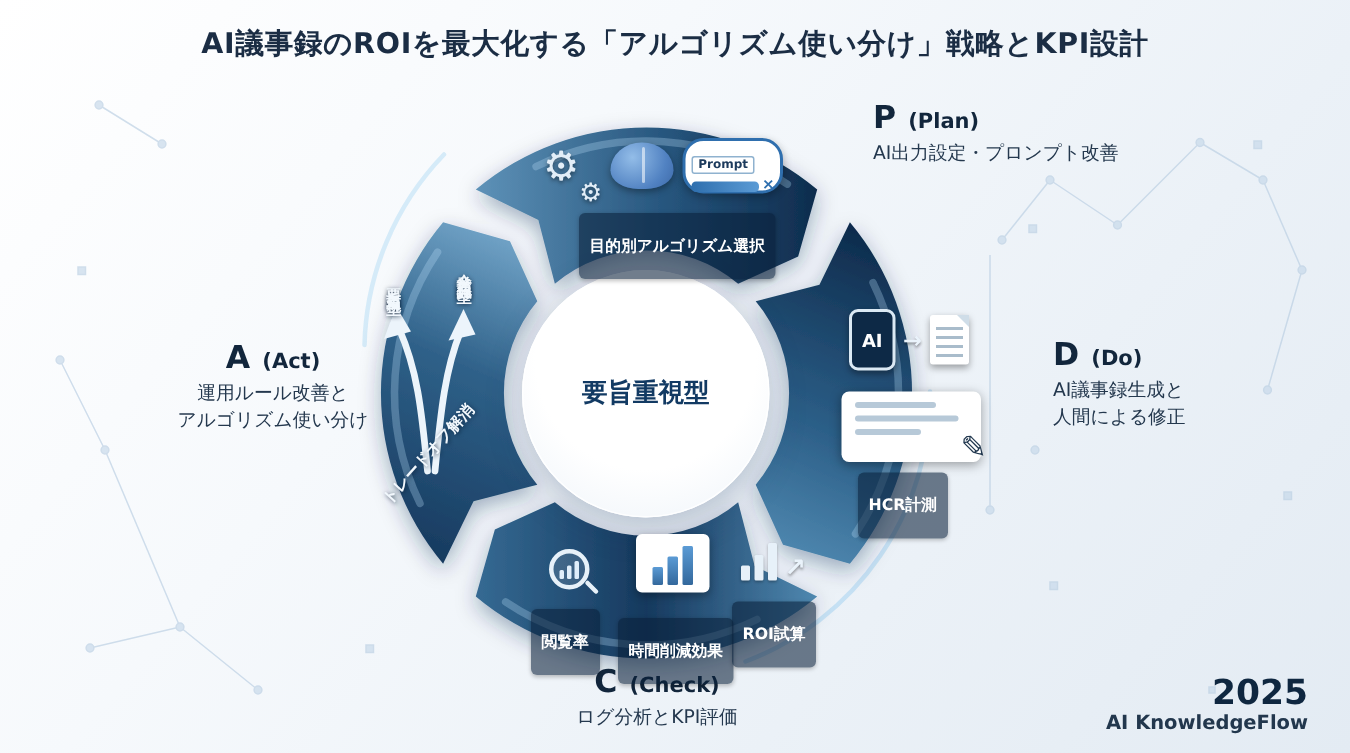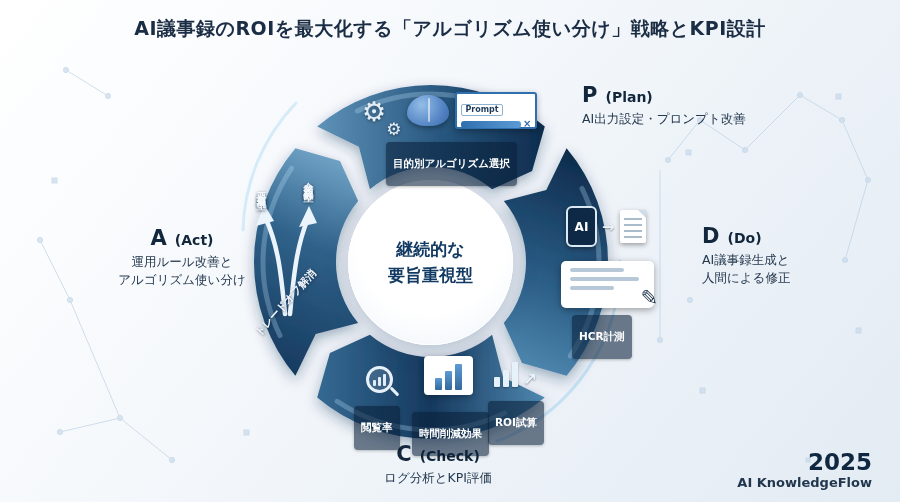--- a/index.html
+++ b/index.html
@@ -40,22 +40,22 @@
 
   
   .icon-row { position:absolute; display:flex; align-items:flex-start; z-index:4; }
   .gear { color:#e3eef8; text-shadow:0 1px 3px rgba(0,0,0,.45); line-height:1; }
   .brain { width:42px; height:31px; margin-top:5px;
     background:radial-gradient(circle at 35% 32%,#93bde8,#5182c2 65%,#3d69a8);
     border-radius:52% 52% 46% 46% / 62% 62% 42% 42%;
     box-shadow:0 2px 5px rgba(0,0,0,.35); position:relative; }
   .brain::before { content:""; position:absolute; left:50%; top:3px; bottom:4px; width:2px;
     background:rgba(255,255,255,.55); border-radius:1px; }
-  .prompt-win { width:82px; height:37px; background:#fff; border:2px solid #2f6fae;
-    border-radius:3px; padding:3px 4px; box-shadow:0 2px 6px rgba(0,0,0,.3); margin-top:2px; }
+  .prompt-win { width:67px; height:37px; background:#fff; border:2px solid #2f6fae;
+    border-radius:14px; padding:3px 4px; box-shadow:0 2px 6px rgba(0,0,0,.3); margin-top:2px; }
   .prompt-tag { font-size:8px; color:#1c3a5c; border:1px solid #8fb2cf; border-radius:2px;
     padding:0 3px; display:inline-block; font-weight:bold; line-height:1.3; }
   .prompt-row { display:flex; align-items:center; gap:2px; margin-top:3px; }
   .prompt-line { flex:1; height:7px; border-radius:3px;
     background:linear-gradient(90deg,#2f6fae,#5b9bd5); }
   .prompt-close { font-size:10px; color:#2f6fae; font-weight:bold; line-height:1; }
 
   
   .flow-row { position:absolute; display:flex; align-items:center; gap:5px; z-index:4; }
   .ai-chip { width:31px; height:41px; background:#0d2946; border:2px solid #dbe9f4;
@@ -187,25 +187,24 @@
       <path d="M 285 314 C 281 272 278 246 266 219" stroke="#ecf4fb" stroke-width="4.5" fill="none" stroke-linecap="round"></path>
       <polygon points="256,226 264,204 274,221" fill="#ecf4fb"></polygon>
       <path d="M 290 314 C 294 272 297 246 307 221" stroke="#ecf4fb" stroke-width="4.5" fill="none" stroke-linecap="round"></path>
       <polygon points="299,227 309,206 317,223" fill="#ecf4fb"></polygon>
     </g>
   </svg>
 
   <div class="title">AI議事録のROIを最大化する「アルゴリズム使い分け」戦略とKPI設計</div>
 
   <div class="center-circle">
-    <div>継続的な</div>
     <div>要旨重視型</div>
   </div>
 
-  <div class="phase-label" style="left:582px; top:66px;margin-top:17px;">
+  <div class="phase-label" style="left:582px; top:66px;">
     <div class="phase-head">
       <span class="phase-letter">P</span>
       <span class="phase-name">(Plan)</span>
     </div>
     <div class="phase-desc">AI出力設定・プロンプト改善</div>
   </div>
 
   <div class="phase-label" style="left:702px; top:224px;">
     <div class="phase-head">
       <span class="phase-letter">D</span>

